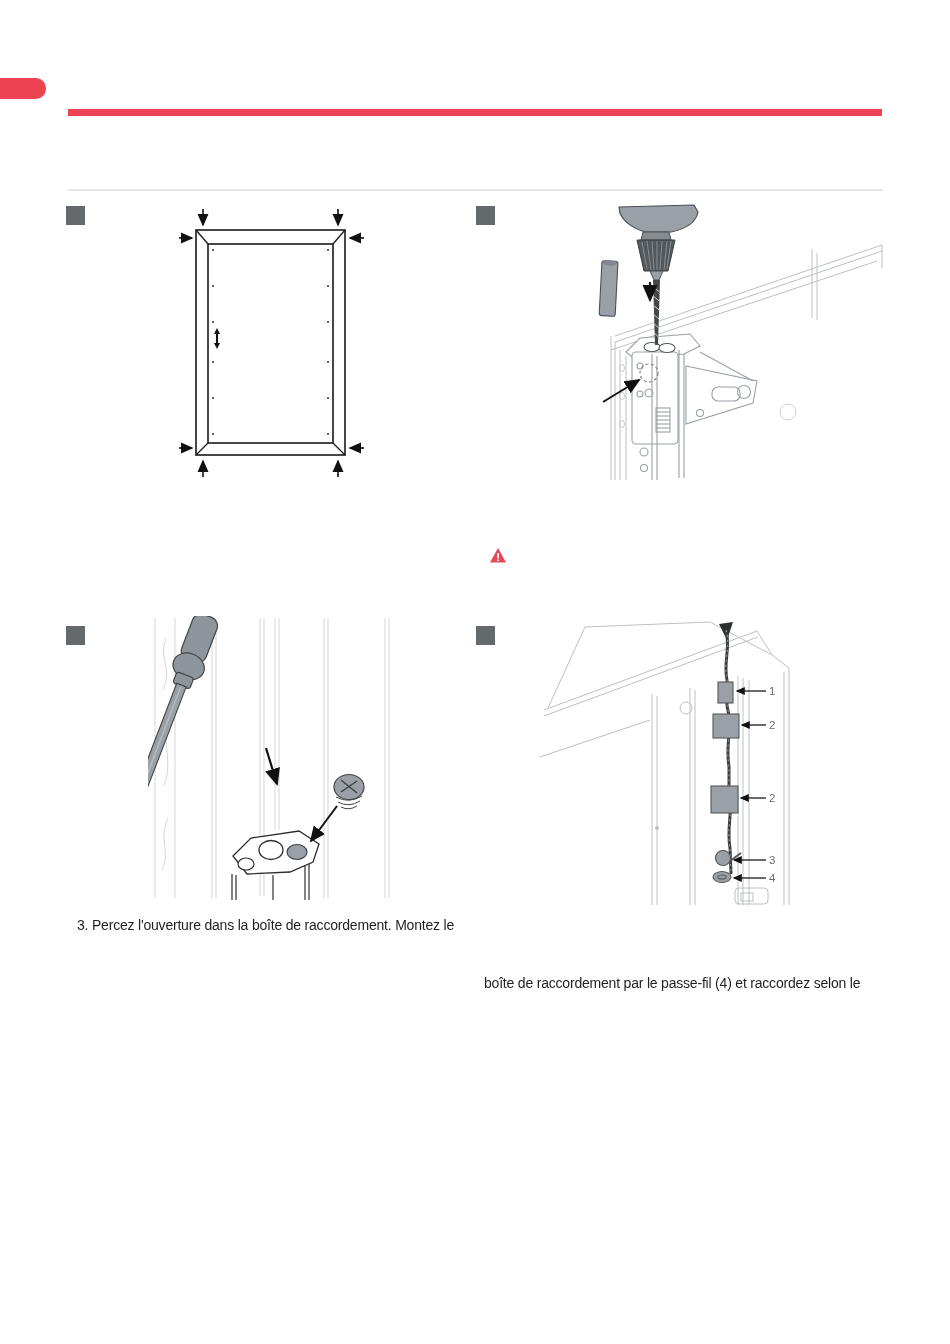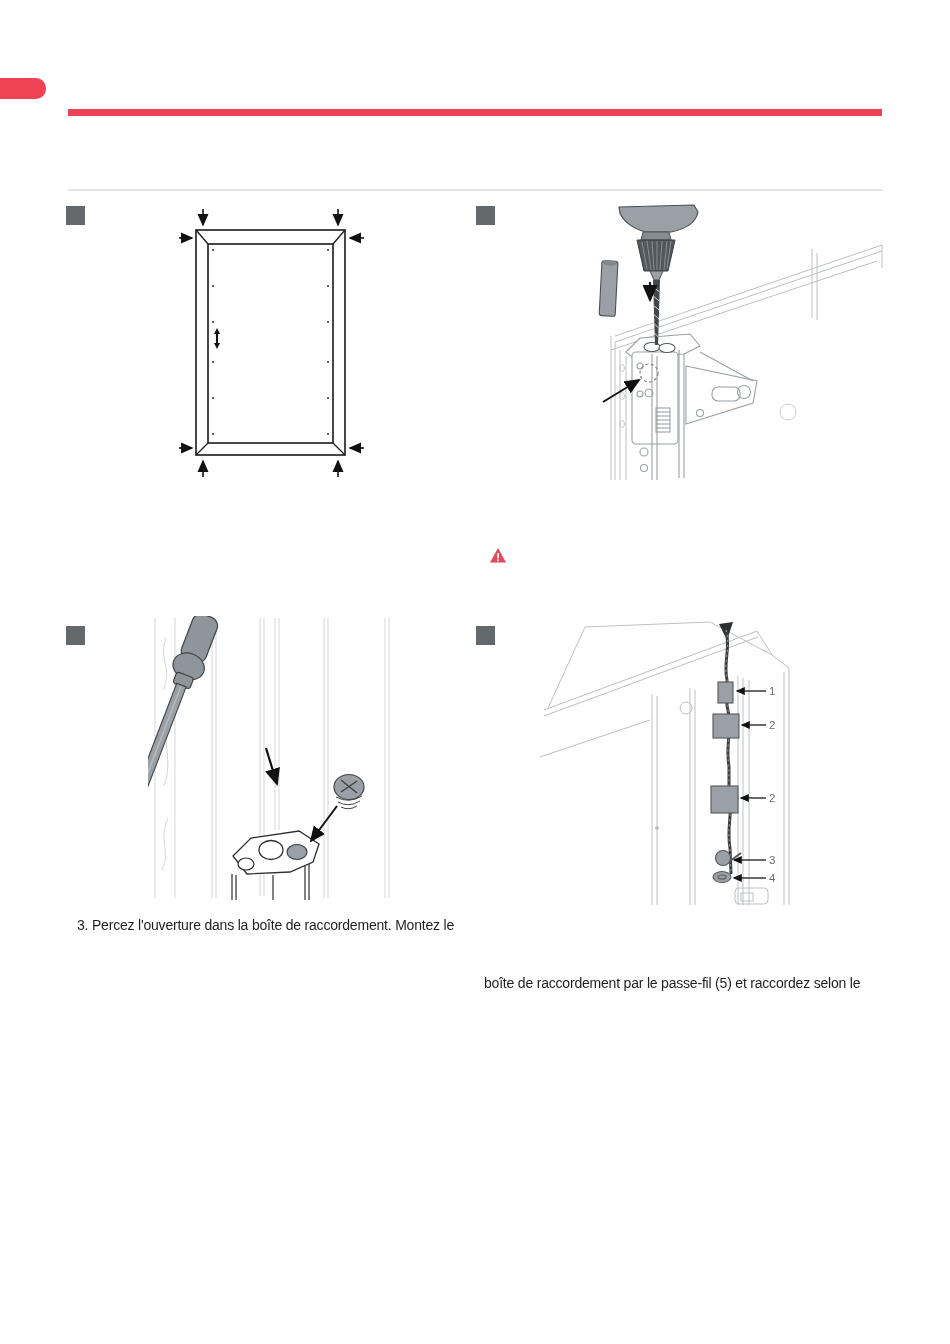--- a/index.html
+++ b/index.html
@@ -284,15 +284,15 @@
     <text class="callout-num" x="769" y="882">4</text>
   </svg>
 
   <svg class="abs" style="left:489px;top:547px" width="18" height="17" viewBox="0 0 18 17">
     <path d="M9,1 L17,15.5 L1,15.5 Z" fill="#e14b59"></path>
     <rect x="8.2" y="6" width="1.7" height="5.3" fill="#ffffff"></rect>
     <circle cx="9.05" cy="13.2" r="1" fill="#ffffff"></circle>
   </svg>
 
   <p class="caption cap1">3. Percez l'ouverture dans la boîte de raccordement. Montez le</p>
-  <p class="caption cap2">boîte de raccordement par le passe-fil (5) et raccordez selon le</p>
+  <p class="caption cap2">boîte de raccordement par le passe-fil (4) et raccordez selon le</p>
 
 </div>
 
 </body></html>

